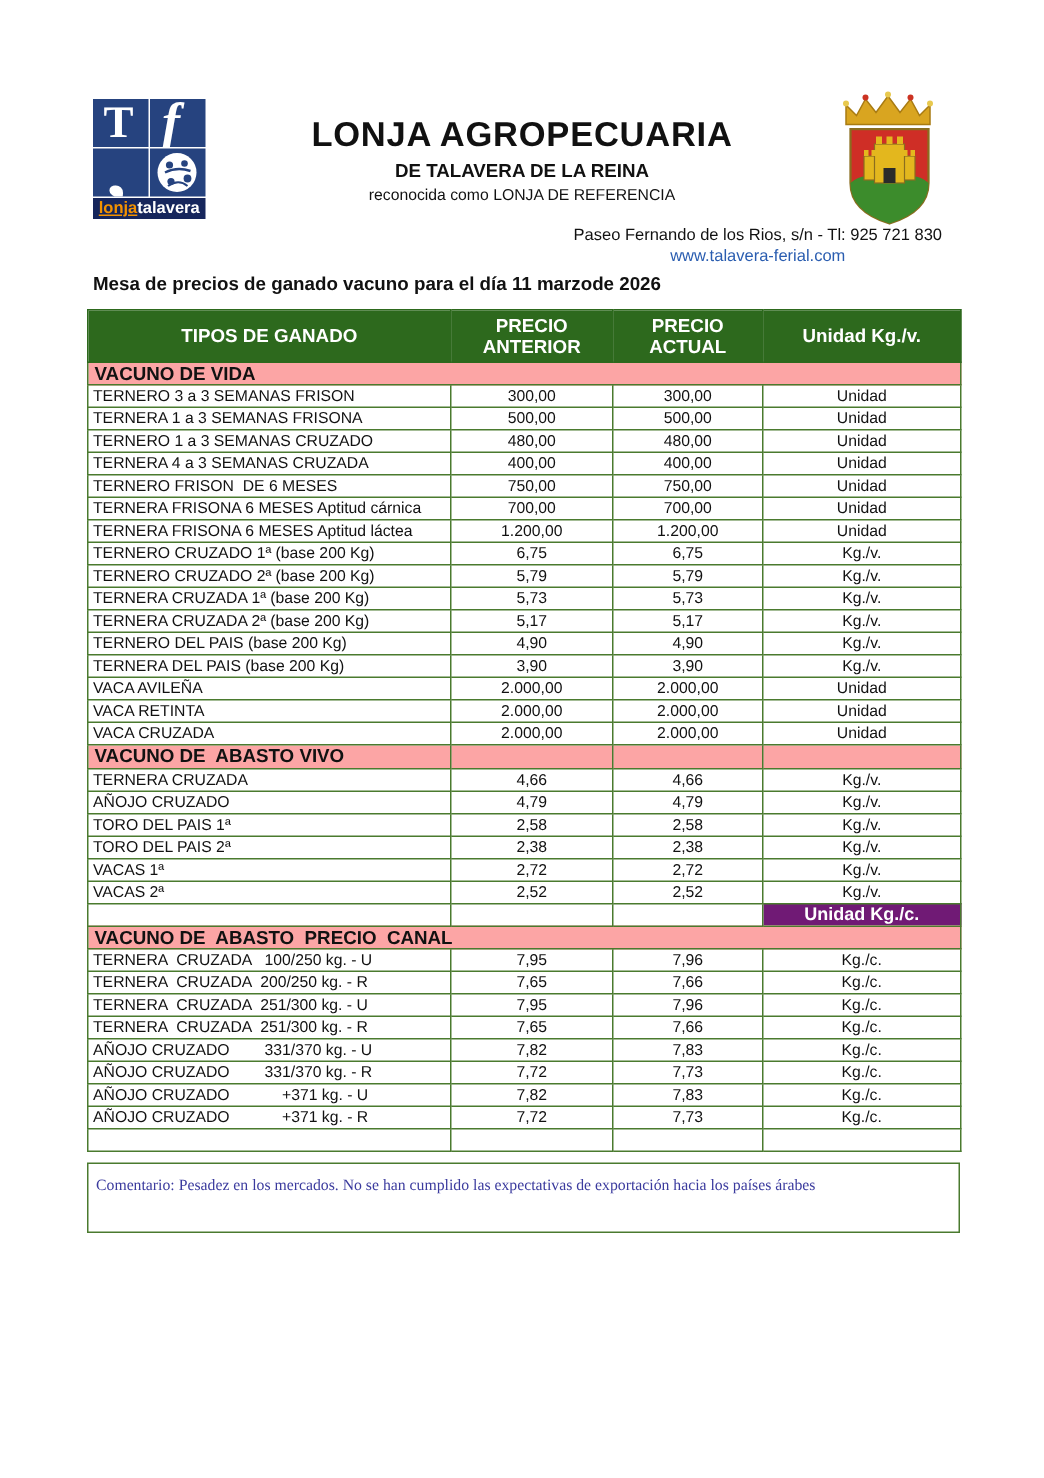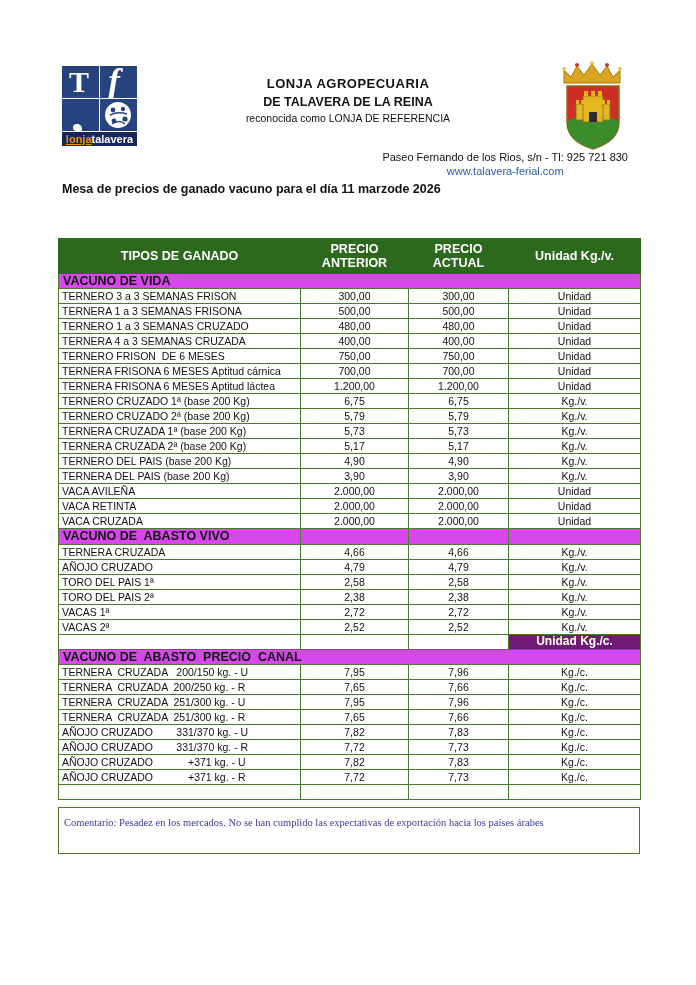--- a/index.html
+++ b/index.html
@@ -12,41 +12,41 @@
   .logo-sq { background:#26437f; position:relative; overflow:hidden; }
   .logo-letter-t { font-family:"Liberation Serif", serif; font-weight:bold; color:#fff; font-size:30px; line-height:30px; position:absolute; left:7px; top:1px; }
   .logo-letter-f { font-family:"Liberation Serif", serif; font-weight:bold; font-style:italic; color:#fff; font-size:36px; line-height:34px; position:absolute; left:8px; top:-2px; }
   .logo-comma { font-family:"Liberation Serif", serif; font-weight:bold; color:#fff; font-size:52px; line-height:20px; position:absolute; left:9px; top:6px; }
   .logo-brand { margin-top:1px; width:75px; height:14px; background:#16265c; text-align:center; font-size:11px; font-weight:bold; line-height:14px; letter-spacing:0; }
   .brand-lonja { color:#f39200;text-decoration:underline; }
   .brand-talavera { color:#ffffff; }
 
   
   .header-center { position:absolute; left:158px; top:76px; width:380px; text-align:center; color:#111; }
-  .h-title { font-size:13px; font-weight:bold; letter-spacing:0.5px; }
+  .h-title { font-size:23px; font-weight:bold; letter-spacing:0.5px; }
   .h-subtitle { font-size:12.5px; font-weight:bold; margin-top:4px; }
   .h-tagline { font-size:10.5px; margin-top:3px; }
 
   
   .arms { position:absolute; left:556px; top:60px; }
 
   
   .address { position:absolute; right:68px; top:150px; text-align:center; font-size:11px; line-height:14px; color:#111; }
   .website { color:#2a5db0; cursor:pointer; }
 
   
   .page-title { position:absolute; left:62px; top:182px; font-size:12.5px; font-weight:bold; color:#111; }
 
   
   .table-wrap { position:absolute; left:58px; top:206px; width:582px; }
-  table { border-collapse:collapse; width:582px; table-layout:fixed;margin-top:32px; }
+  table { border-collapse:collapse; width:582px; table-layout:fixed; }
   col.c1 { width:242px; } col.c2 { width:108px; } col.c3 { width:100px; } col.c4 { width:132px; }
   th { background:#2d691d; color:#ffffff; font-size:12.5px; font-weight:bold; height:35px; text-align:center; vertical-align:middle; border:1px solid #2d691d; line-height:1.15; }
   td { border:1px solid #4a7a2e; height:15px; font-size:10.5px; color:#111; vertical-align:middle; padding:0 3px; line-height:1.15; }
-  td.band { background:#d946ef; font-weight:bold; font-size:12.5px; white-space:pre; padding-left:4px; }
+  td.band { background:#fca5a5; font-weight:bold; font-size:12.5px; white-space:pre; padding-left:4px; }
   td.cell-label { text-align:left; white-space:pre; overflow:hidden; }
   td.cell-num { text-align:center; }
   td.unit-cell { background:#701a75; color:#ffffff; font-weight:bold; font-size:12px; text-align:center; }
   td.empty-cell { background:#ffffff; }
   table { border:1px solid #4a7a2e; }
 
   
   .comment-box { margin-top:7px; width:582px; height:47px; border:1px solid #4a7a2e; padding:9px 5px 0 5px; font-size:10.5px; color:#3b3b9e;font-family:Liberation Serif, serif; }
 </style>
 </head>
@@ -280,21 +280,21 @@
           <tr>
             <td class="empty-cell"></td>
             <td class="empty-cell"></td>
             <td class="empty-cell"></td>
             <td class="unit-cell">Unidad Kg./c.</td>
           </tr>
           <tr>
             <td class="band" colspan="4">VACUNO DE  ABASTO  PRECIO  CANAL</td>
           </tr>
           <tr>
-            <td class="cell-label">TERNERA  CRUZADA   200/150 kg. - U</td>
+            <td class="cell-label">TERNERA  CRUZADA   100/250 kg. - U</td>
             <td class="cell-num">7,95</td>
             <td class="cell-num">7,96</td>
             <td class="cell-num">Kg./c.</td>
           </tr>
           <tr>
             <td class="cell-label">TERNERA  CRUZADA  200/250 kg. - R</td>
             <td class="cell-num">7,65</td>
             <td class="cell-num">7,66</td>
             <td class="cell-num">Kg./c.</td>
           </tr>

